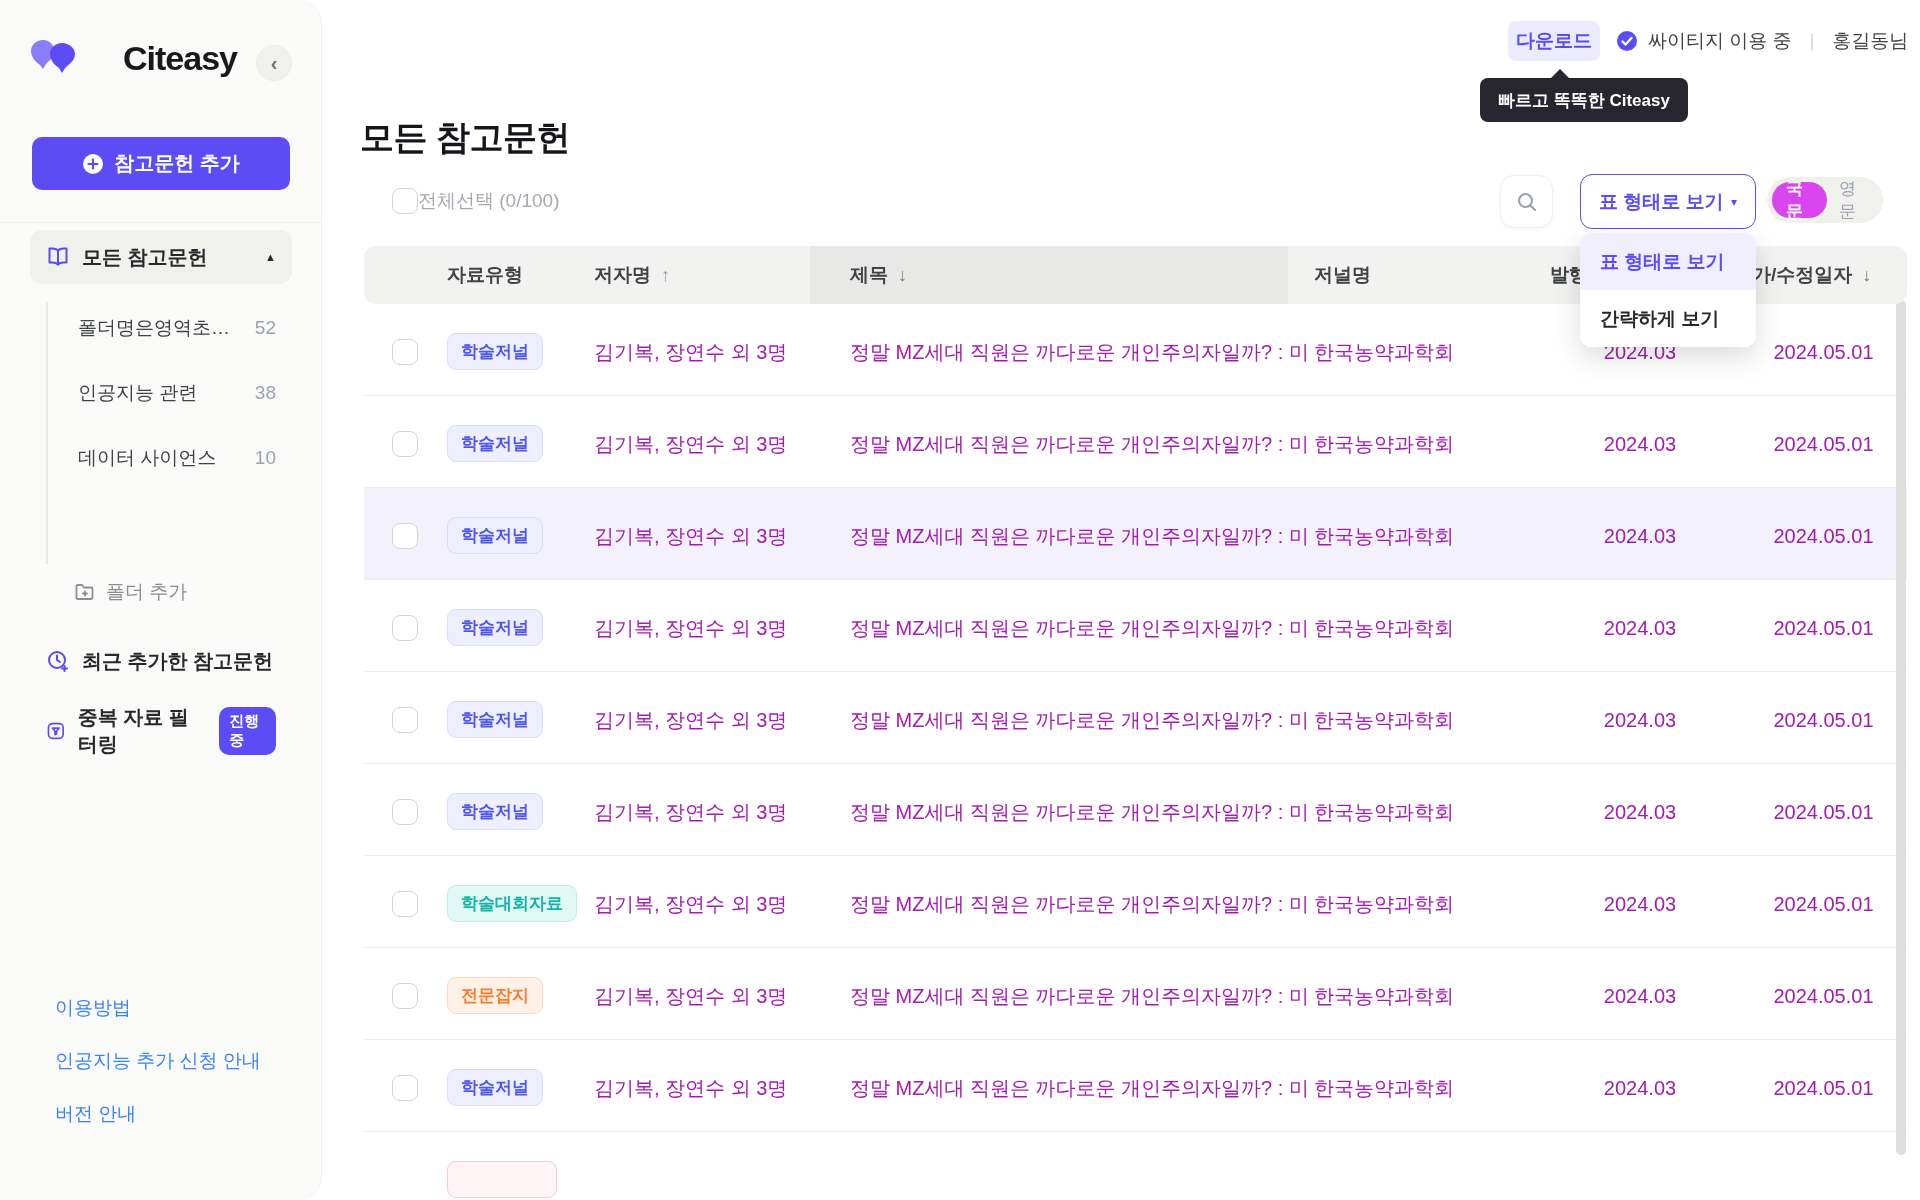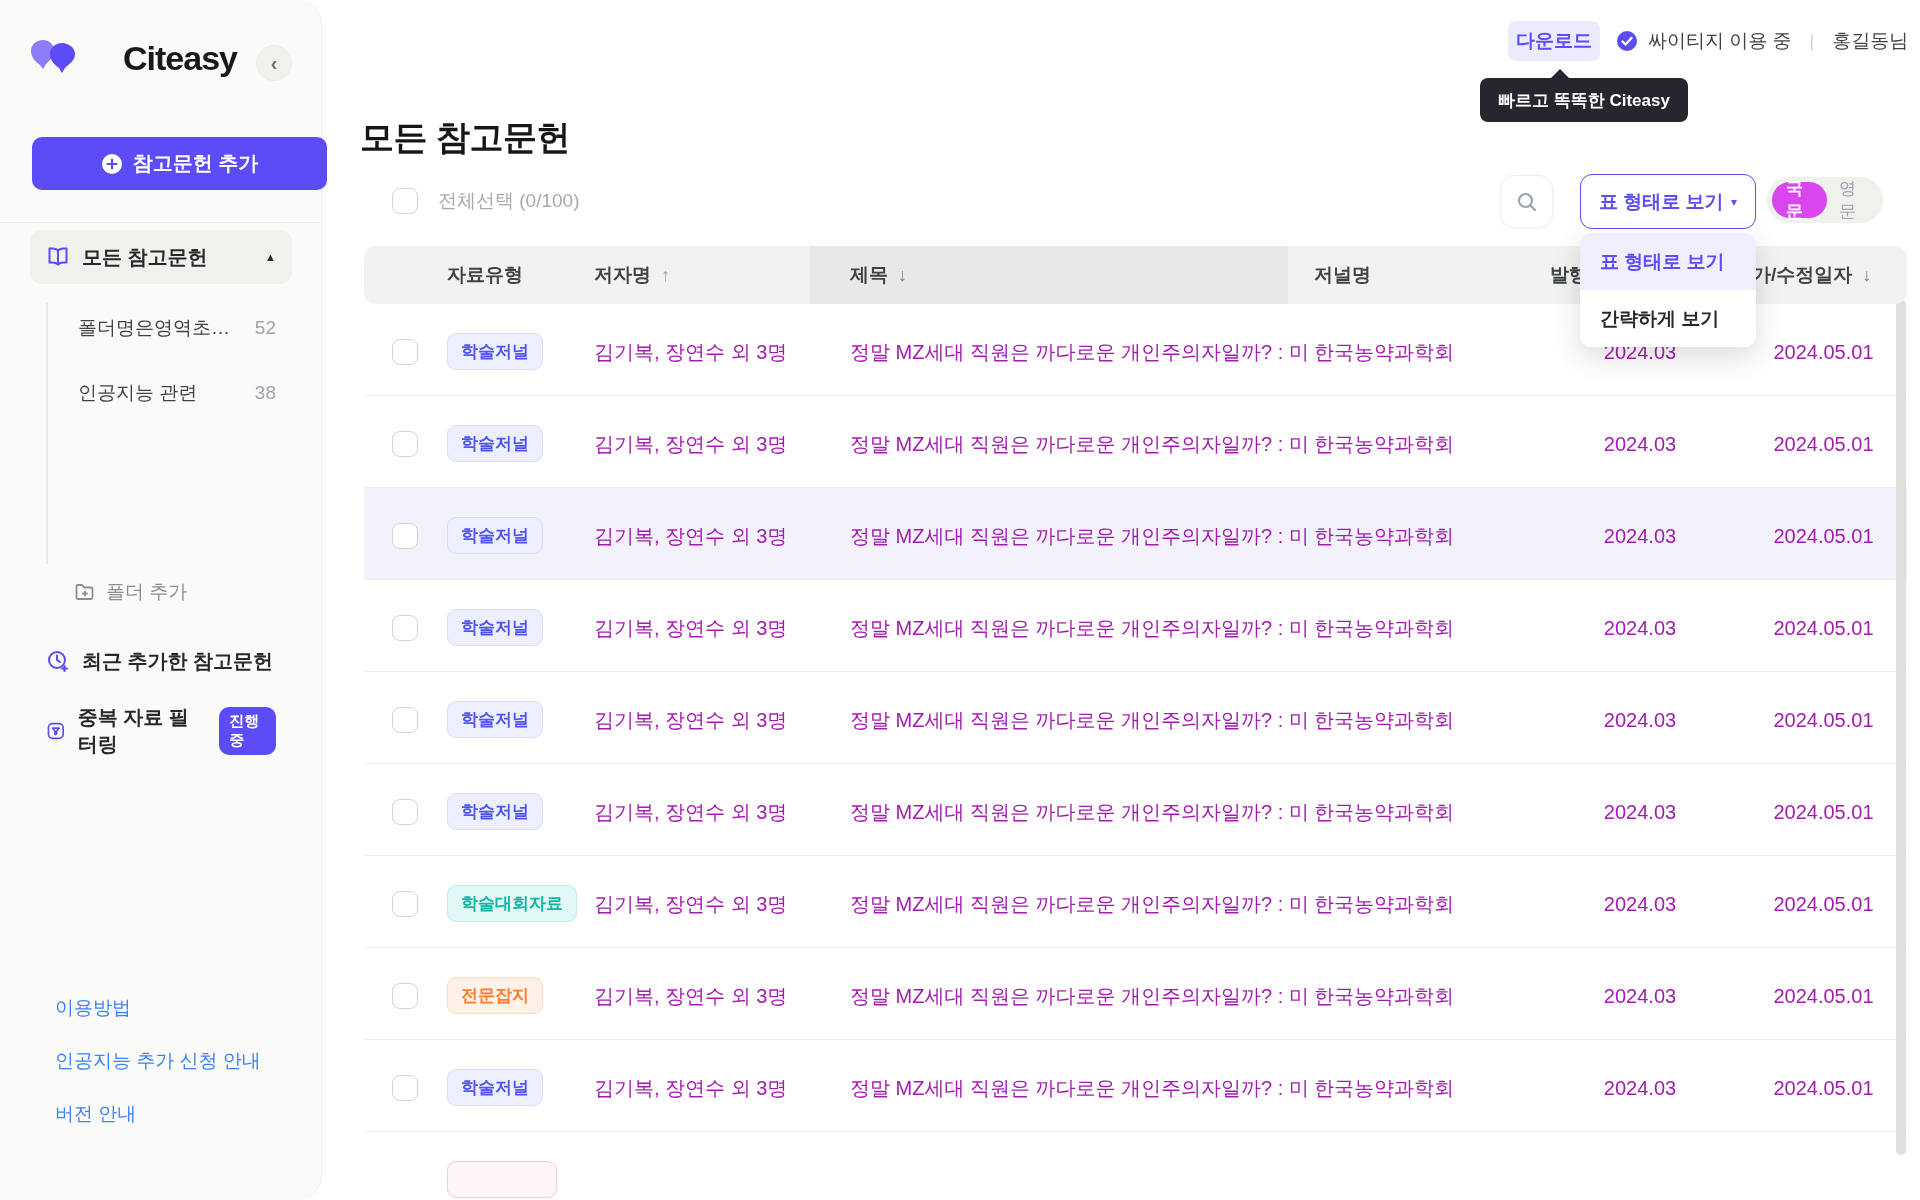--- a/index.html
+++ b/index.html
@@ -19,21 +19,21 @@
   }
   .logo-row { position:absolute; left:30px; top:38px; display:flex; align-items:center; gap:10px; }
   .logo-mark { width:46px; height:40px; }
   .logo-text { font-size:34px; font-weight:800; color:#17191C; letter-spacing:-1px;margin-left:37px; }
   .collapse-btn {
     position:absolute; left:256px; top:45px; width:36px; height:36px; border-radius:50%;
     background:#F0F0ED; display:flex; align-items:center; justify-content:center;
     color:#6B7280; font-size:20px; font-weight:700; cursor:pointer; border:1px solid #ECECEA;
   }
   .add-btn {
-    position:absolute; left:32px; top:137px; width:295px; height:53px;
+    position:absolute; left:32px; top:137px; width:258px; height:53px;
     background:#5B4CF5; border-radius:10px; color:#fff; font-size:20px; font-weight:700;
     display:flex; align-items:center; justify-content:center; gap:10px; cursor:pointer; border:none;
   }
   .sb-divider { position:absolute; left:0; top:222px; width:322px; height:1px; background:#EFEFEC; }
   .nav-main {
     position:absolute; left:30px; top:230px; width:262px; height:54px;
     background:#F0F0ED; border-radius:12px; display:flex; align-items:center; padding:0 16px; gap:12px;
     cursor:pointer;
   }
   .nav-main-label { flex:1; font-size:20px; font-weight:700; color:#26282B; }
@@ -79,21 +79,21 @@
     border-left:10px solid transparent; border-right:10px solid transparent;
     border-bottom:10px solid #27262E;
   }
   .account-row { position:absolute; left:1616px; top:28px; display:flex; align-items:center; gap:10px; }
   .status-text { font-size:19px; color:#3F4246; }
   .account-divider { color:#D1D5DB; font-size:18px; margin:0 8px; }
   .user-name { font-size:19px; color:#3F4246; }
 
   
   .page-title { position:absolute; left:360px; top:115px; font-size:34px; font-weight:800; color:#14161A; letter-spacing:-0.5px; }
-  .selectall-row { position:absolute; left:392px; top:188px; display:flex; align-items:center; gap:20px; }
+  .selectall-row { position:absolute; left:392px; top:188px; display:flex; align-items:center; gap:0; }
   .checkbox {
     width:26px; height:26px; border:1.5px solid #D4D4D1; border-radius:8px; background:#fff; cursor:pointer; flex:0 0 auto;
   }
   .selectall-label { font-size:19px; color:#A6A9AE; }
 
   .search-btn {
     position:absolute; left:1500px; top:175px; width:53px; height:53px; border-radius:14px;
     background:#fff; border:1px solid #F0F0ED; box-shadow:0 1px 4px rgba(0,0,0,0.04);
     display:flex; align-items:center; justify-content:center; cursor:pointer;
   }
@@ -208,20 +208,24 @@
   <div class="folder-item">
     <span class="folder-label">폴더명은영역초과시말...</span>
     <span class="folder-count">52</span>
   </div>
 
   <div class="folder-item">
     <span class="folder-label">인공지능 관련</span>
     <span class="folder-count">38</span>
   </div>
 
+  <div class="folder-item">
+    <span class="folder-label">데이터 사이언스</span>
+    <span class="folder-count">10</span>
+  </div>
 </div>
 
     <div class="add-folder">
       <svg width="22" height="22" viewBox="0 0 22 22" fill="none" stroke="#8A8D92" stroke-width="1.8" stroke-linejoin="round" stroke-linecap="round">
         <path d="M2.5 5.5 a1.5 1.5 0 0 1 1.5-1.5 h4 l2 2.5 h7 a1.5 1.5 0 0 1 1.5 1.5 v8.5 a1.5 1.5 0 0 1-1.5 1.5 h-13 a1.5 1.5 0 0 1-1.5-1.5 Z"></path>
         <path d="M11 10.5 v4 M9 12.5 h4"></path>
       </svg>
       <span>폴더 추가</span>
     </div>
 

